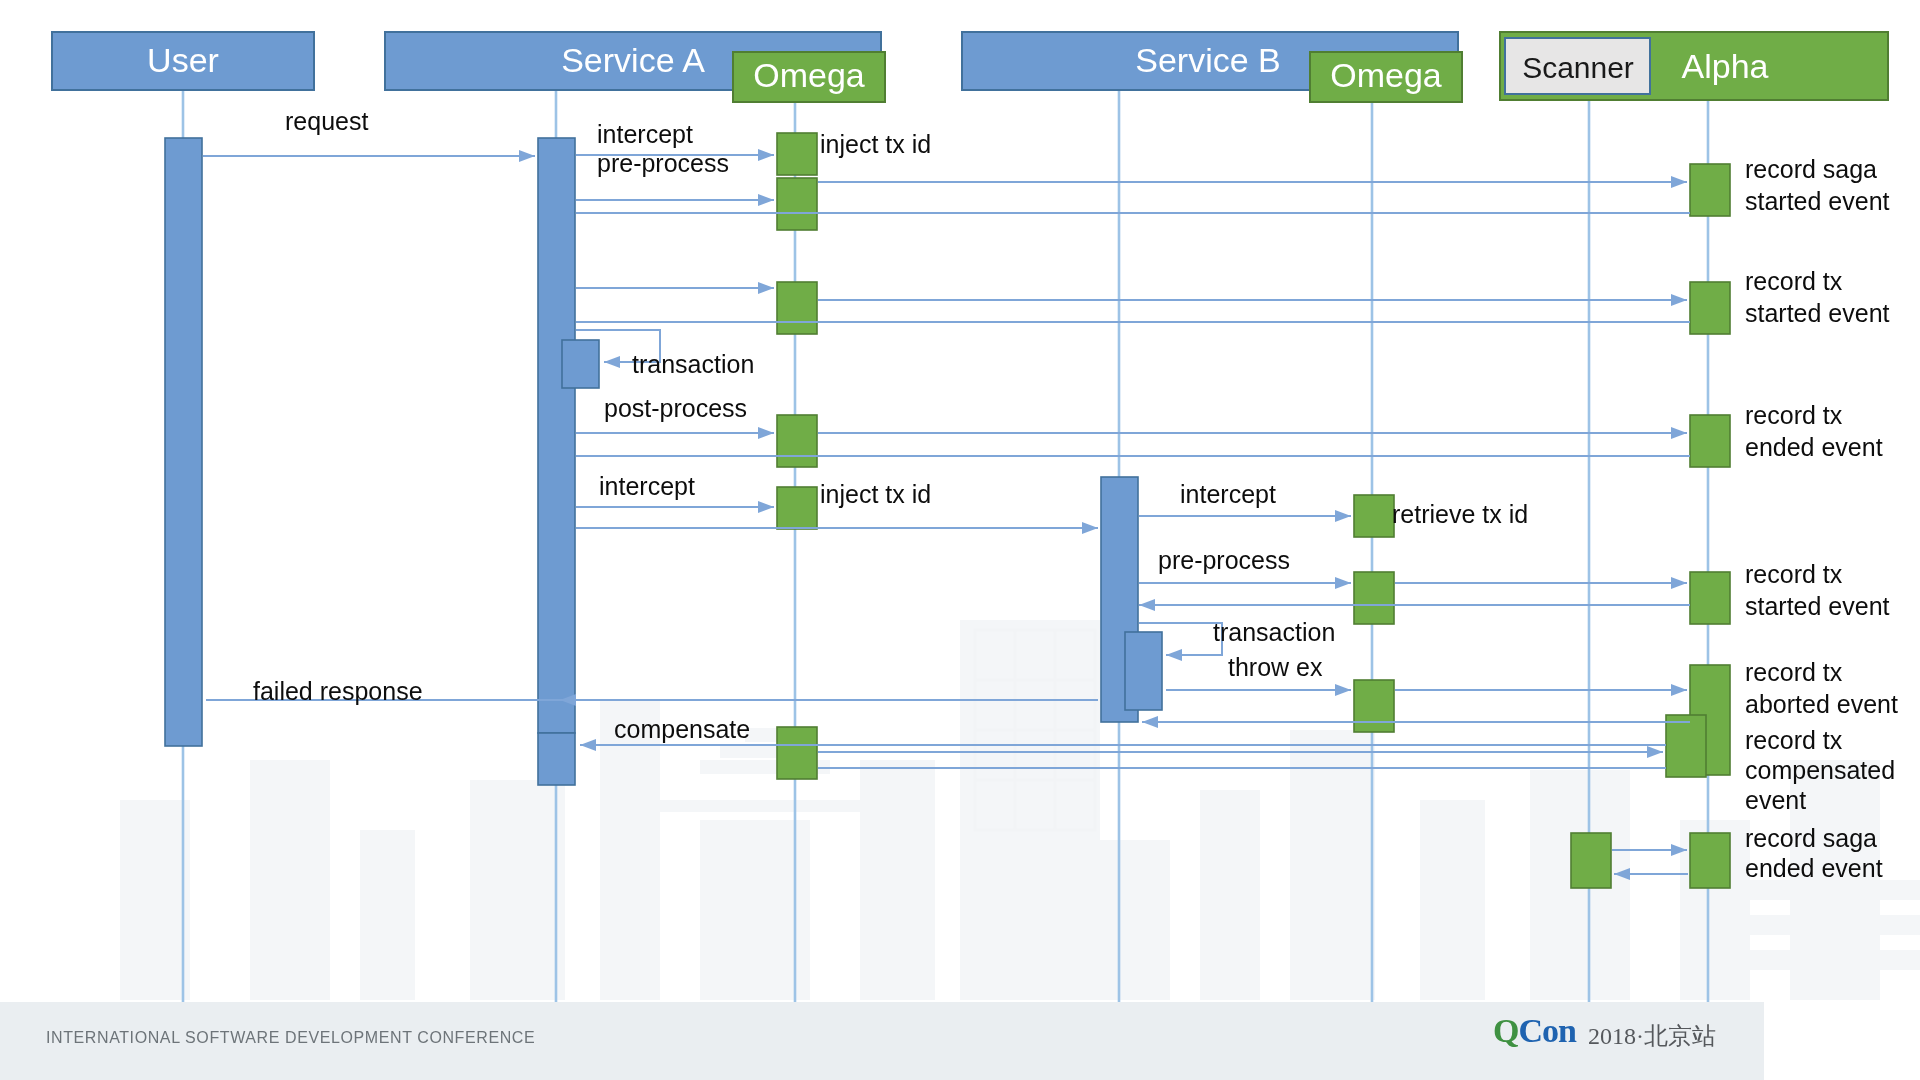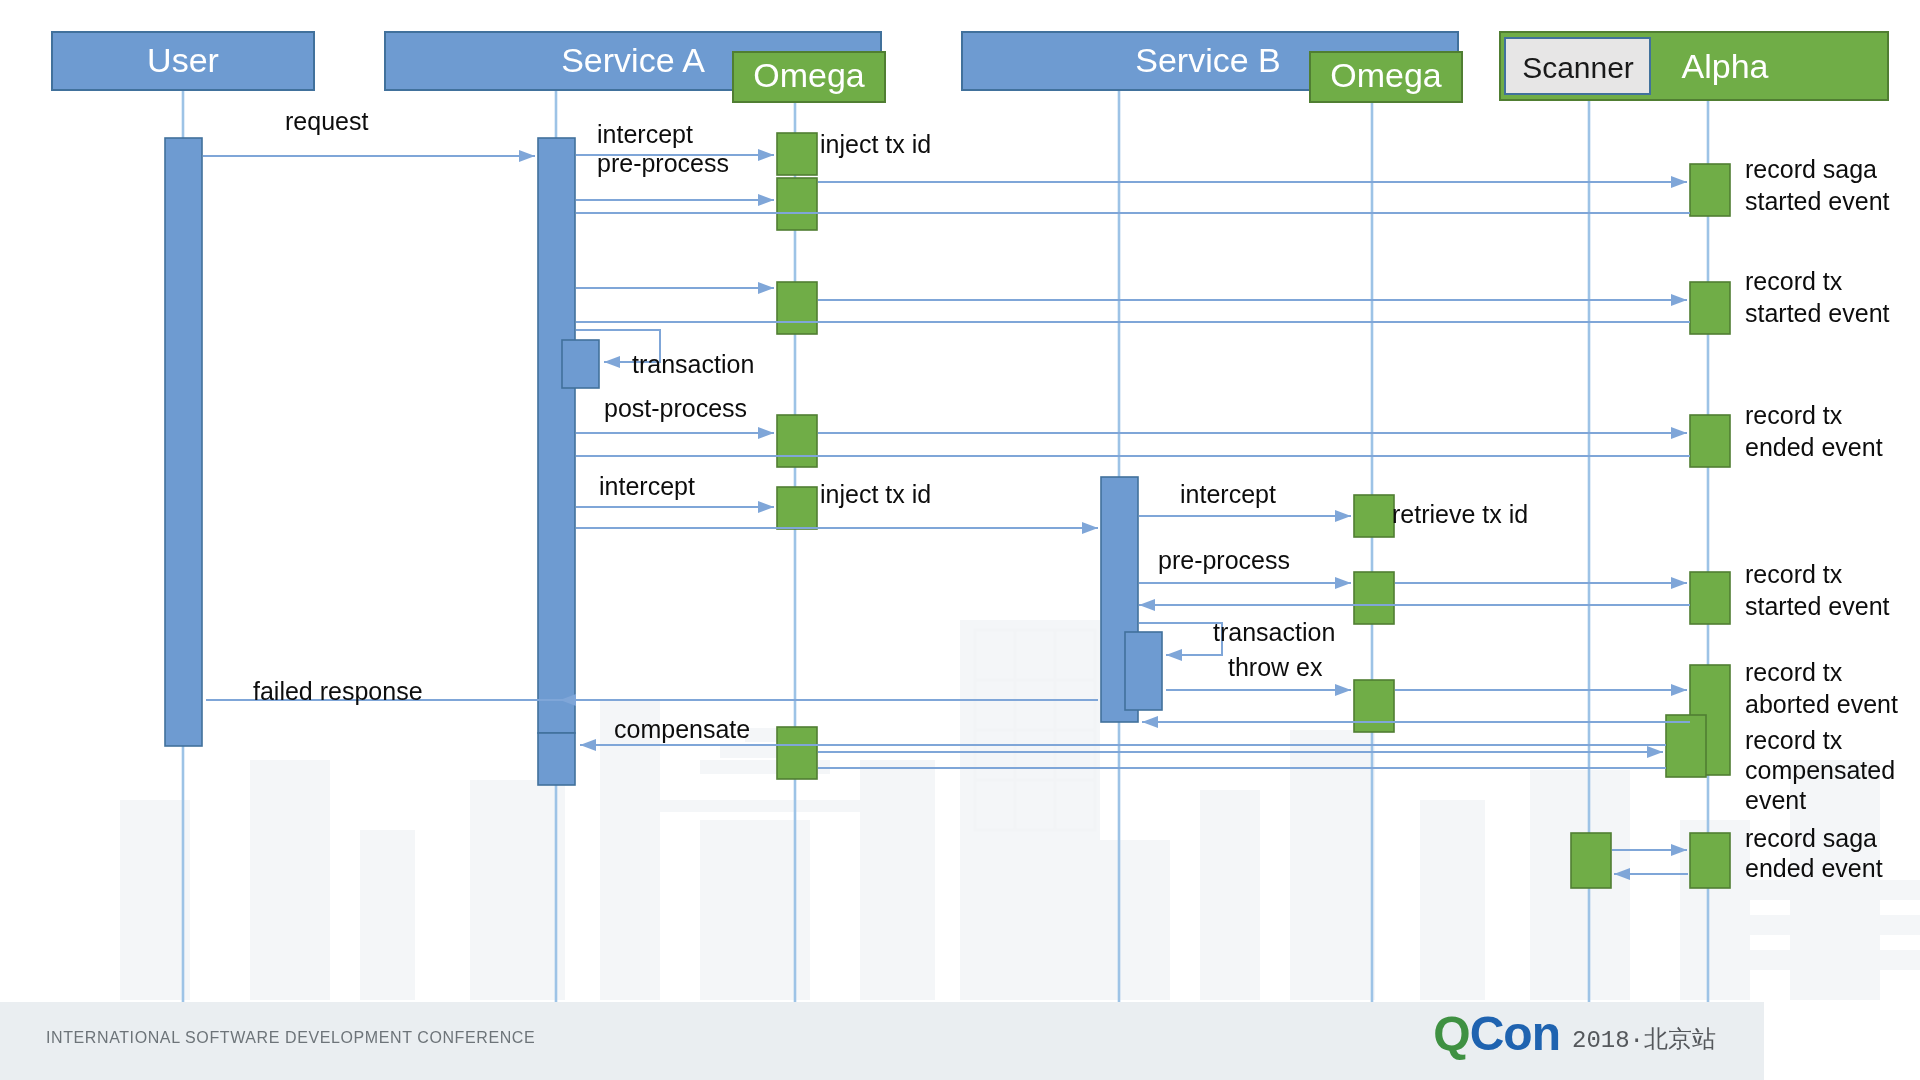--- a/index.html
+++ b/index.html
@@ -26,27 +26,27 @@
   .footer-text{
     position:absolute;left:46px;top:27px;
     font-family:"Liberation Sans",sans-serif;
     font-size:16px;letter-spacing:.6px;color:#6d7479;
   }
   .qcon{
     position:absolute;right:48px;top:8px;
     display:flex;align-items:center;gap:12px;
   }
   .qcon-logo{
-    font-family:Liberation Sans, sans-serif;
-    font-weight:bold;font-size:48px;line-height:1;letter-spacing:-1px;
+    font-family:Liberation Serif, serif;
+    font-weight:bold;font-size:34px;line-height:1;letter-spacing:-1px;
   }
   .qcon-q{color:#3f9142;}
   .qcon-con{color:#1f63b0;}
   .qcon-sub{
-    font-family:Liberation Mono, monospace;
+    font-family:Liberation Serif, serif;
     font-size:24px;color:#55585c;padding-top:10px;
   }
 </style>
 </head>
 <body>
 
 <div id="stage">
 
   <svg id="diagram" viewBox="0 0 1920 1080" xmlns="http://www.w3.org/2000/svg">
     <defs>

